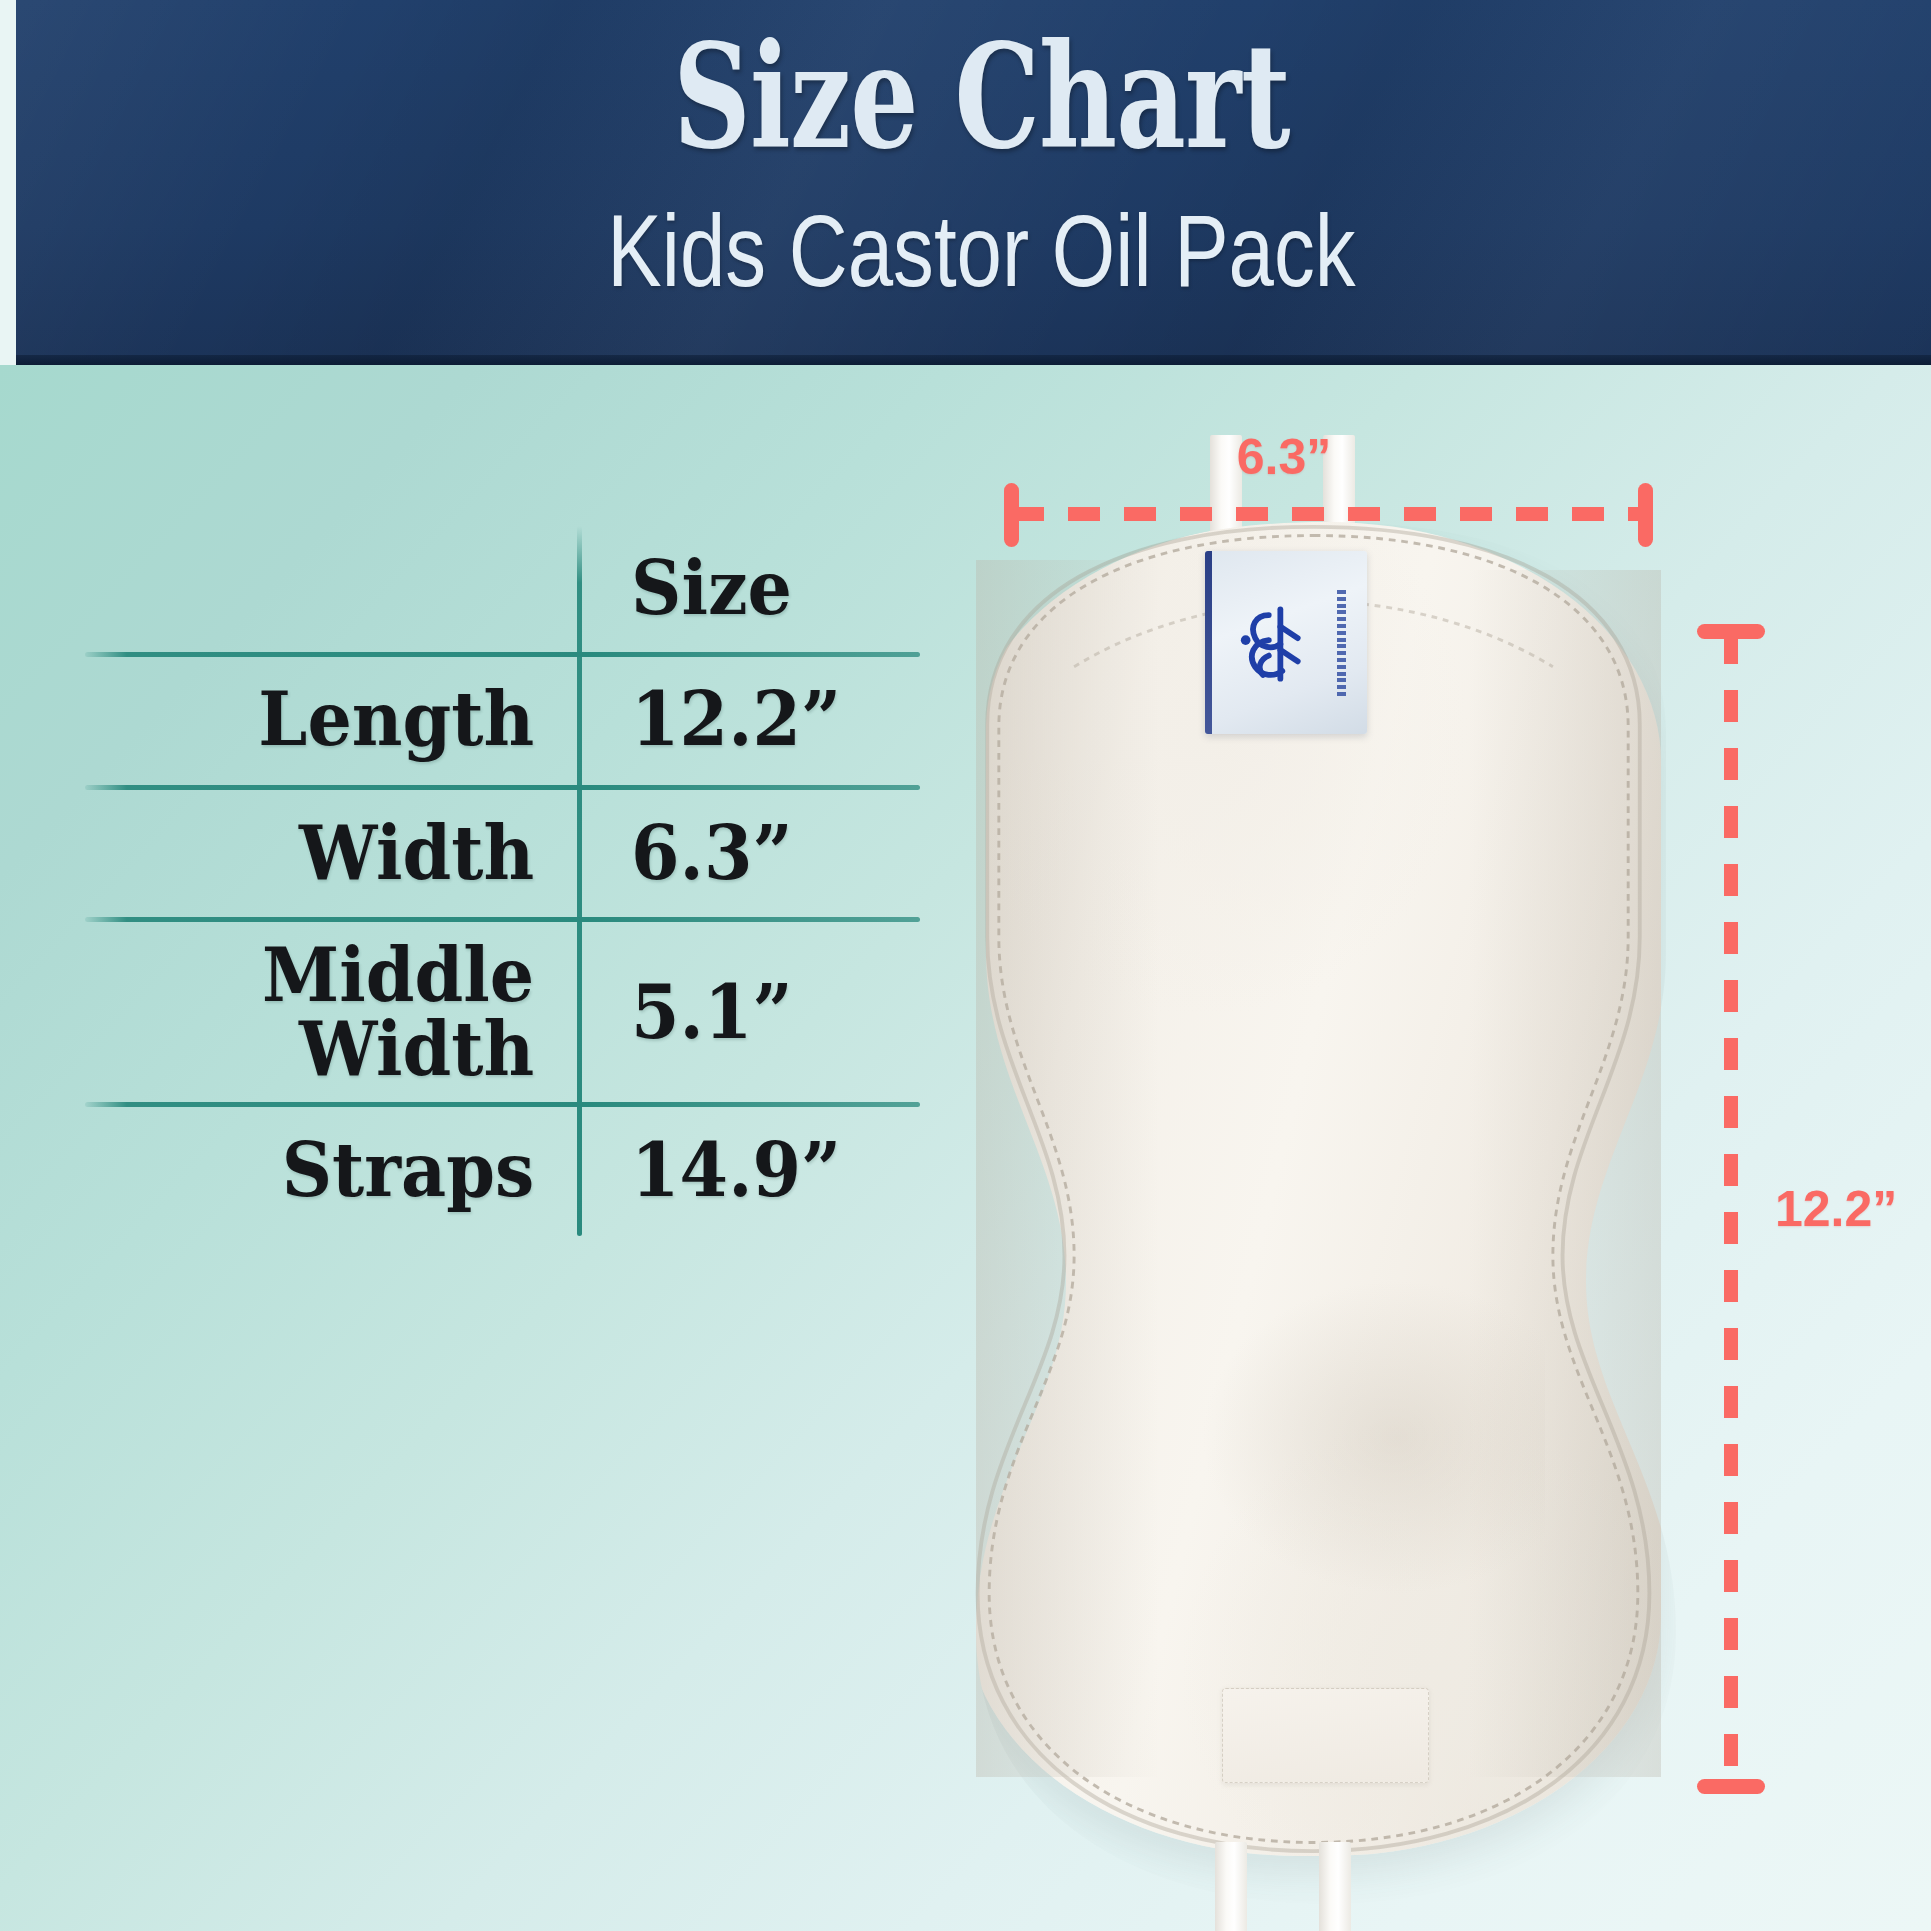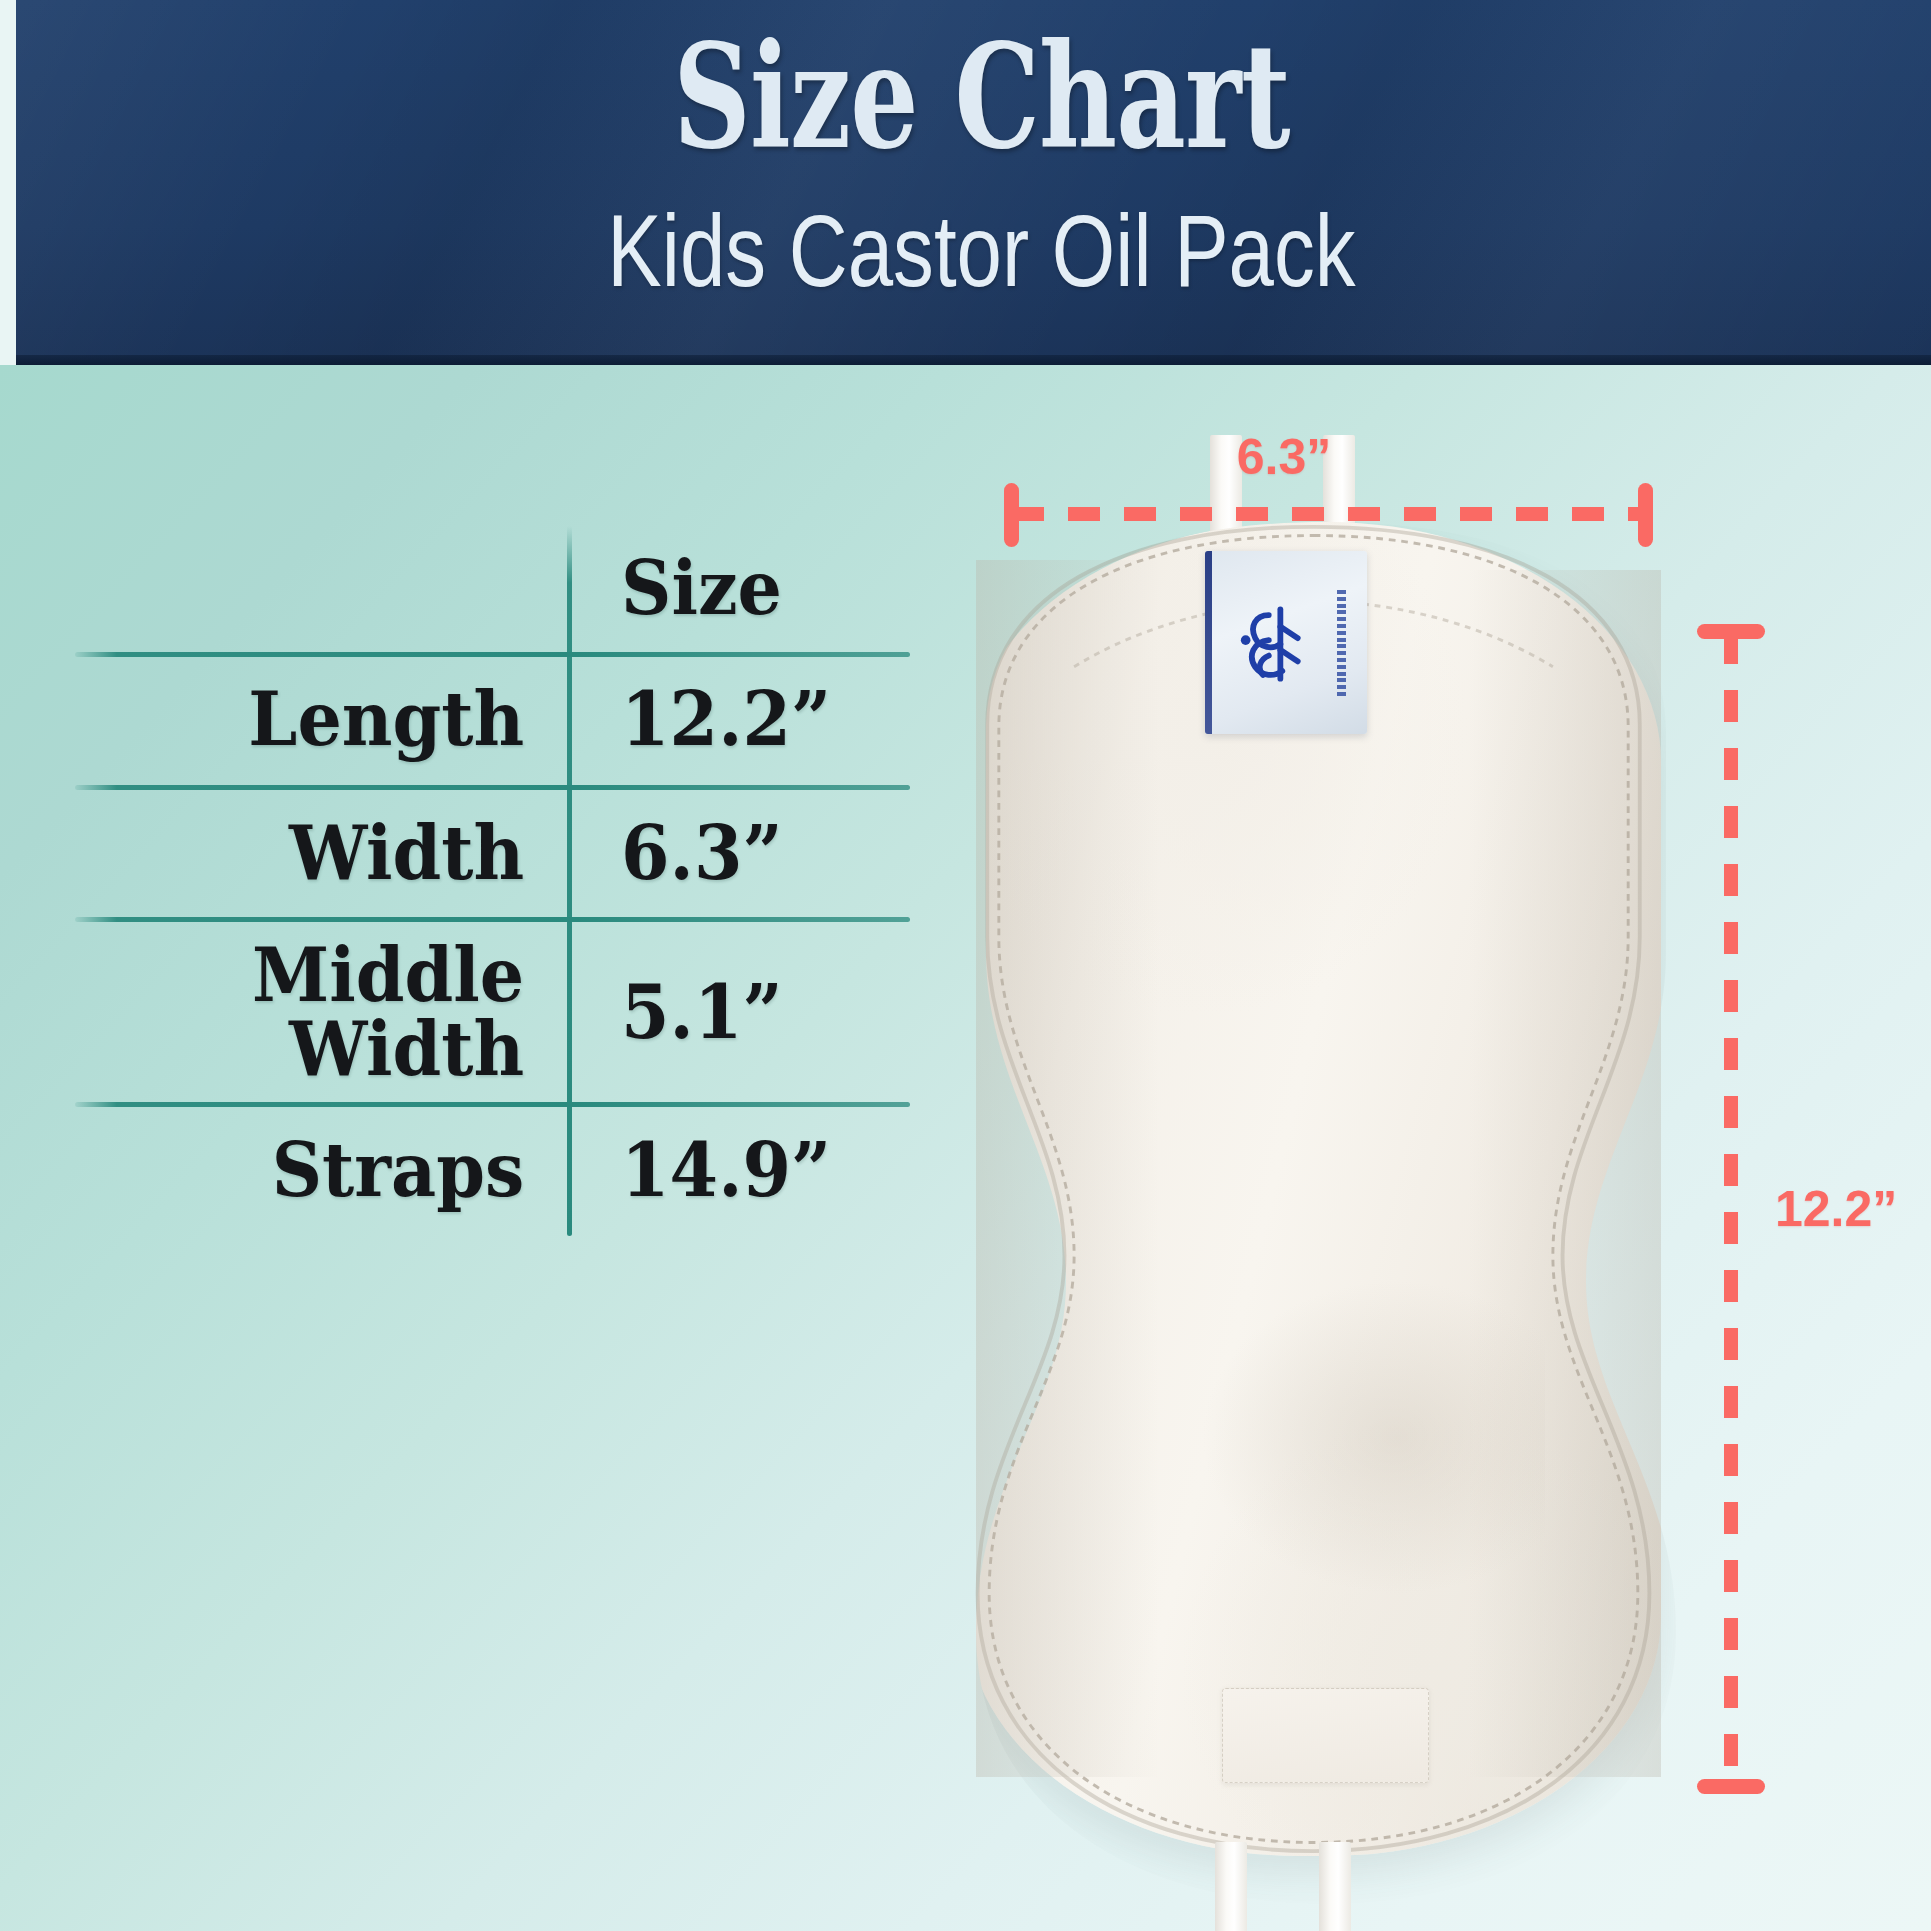--- a/index.html
+++ b/index.html
@@ -99,21 +99,21 @@
         #c6e6e0 42%,
         #d5ecea 56%,
         #e0f1f1 70%,
         #e8f5f5 84%,
         #ecf7f6 100%);
   }
 
   
   #size-table {
     position: absolute;
-    left: 75px;
+    left: 85px;
     top: 526px;
     width: 835px;
     height: 710px;
   }
 
   
   .grid-v {
     position: absolute;
     left: 492px;
     top: 0px;

